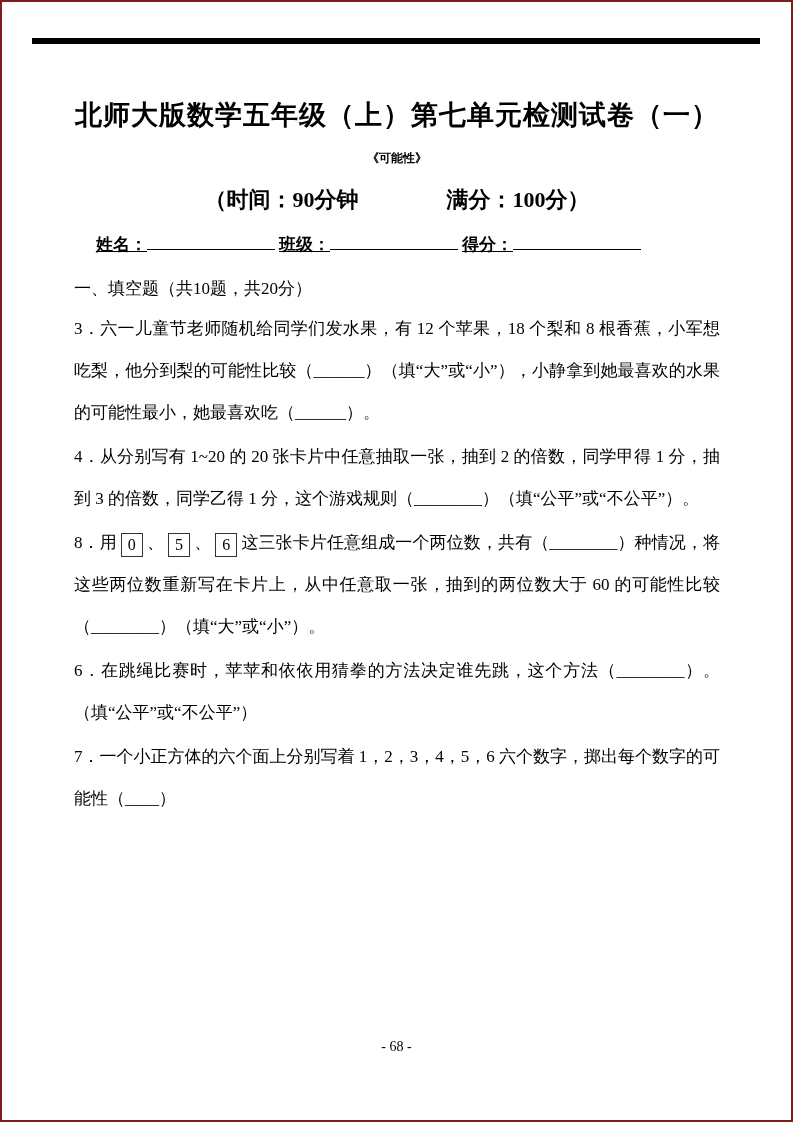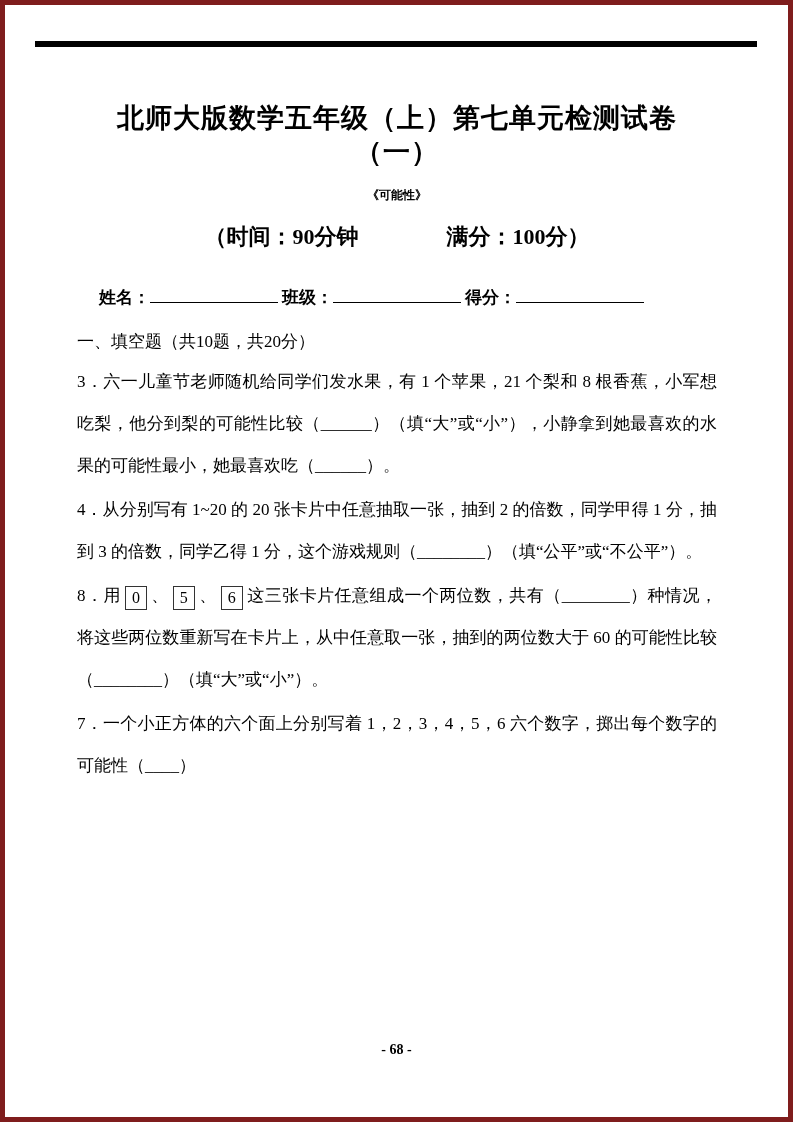--- a/index.html
+++ b/index.html
@@ -6,21 +6,21 @@
     margin: 0;
     padding: 0;
     background: #f2f2f2;
   }
   .page {
     position: relative;
     width: 793px;
     height: 1122px;
     margin: 0 auto;
     background: #ffffff;
-    border: 5px solid #7f1d1d;
+    border: 2px solid #7f1d1d;
     box-sizing: border-box;
     font-family: "Liberation Serif", "DejaVu Serif", serif;
     color: #000000;
     overflow: hidden;
   }
   .top-rule {
     position: absolute;
     top: 36px;
     left: 30px;
     right: 31px;
@@ -47,25 +47,26 @@
   }
   .meta {
     margin-top: 18px;
     font-size: 22px;
     font-weight: bold;
     text-align: center;
     line-height: 24px;
     white-space: pre;
   }
   .info-line {
-    margin-top: 36px;
+    margin-top: 20px;
     padding-left: 22px;
     font-size: 17px;
     font-weight: bold;
     line-height: 26px;
+    text-decoration: underline;
   }
   .blank {
     display: inline-block;
     width: 128px;
     height: 17px;
     border-bottom: 1px solid #000000;
     margin-right: 4px;
   }
   .section-heading {
     margin-top: 18px;
@@ -93,40 +94,40 @@
     background: #ffffff;
   }
   .footer {
     position: absolute;
     left: 0;
     right: 0;
     top: 1036px;
     text-align: center;
     font-size: 14px;
     line-height: 18px;
-    font-weight: bold;
   }
 </style>
 </head>
 <body>
 
 <div class="page">
   <div class="top-rule"></div>
 
   <div class="content">
     <h1 class="title">北师大版数学五年级（上）第七单元检测试卷（一）</h1>
     <div class="subtitle">《可能性》</div>
     <div class="meta">（时间：90分钟　　　　满分：100分）</div>
 
     <div class="info-line"><span>姓名：</span><span class="blank"></span><span>班级：</span><span class="blank"></span><span>得分：</span><span class="blank"></span></div>
 
     <div class="section-heading">一、填空题（共10题，共20分）</div>
 
     <div class="questions">
-      <p class="q">3．六一儿童节老师随机给同学们发水果，有 1 个苹果，21 个梨和 8 根香蕉，小军想吃梨，他分到梨的可能性比较（______）（填“大”或“小”），小静拿到她最喜欢的水果的可能性最小，她最喜欢吃（______）。</p>
+      <p class="q">3．六一儿童节老师随机给同学们发水果，有 12 个苹果，18 个梨和 8 根香蕉，小军想吃梨，他分到梨的可能性比较（______）（填“大”或“小”），小静拿到她最喜欢的水果的可能性最小，她最喜欢吃（______）。</p>
       <p class="q">4．从分别写有 1~20 的 20 张卡片中任意抽取一张，抽到 2 的倍数，同学甲得 1 分，抽到 3 的倍数，同学乙得 1 分，这个游戏规则（________）（填“公平”或“不公平”）。</p>
       <p class="q"><span>8．用</span><span class="card">0</span><span>、</span><span class="card">5</span><span>、</span><span class="card">6</span><span>这三张卡片任意组成一个两位数，共有（________）种情况，将这些两位数重新写在卡片上，从中任意取一张，抽到的两位数大于 60 的可能性比较（________）（填“大”或“小”）。</span></p>
+      <p class="q">6．在跳绳比赛时，苹苹和依依用猜拳的方法决定谁先跳，这个方法（________）。（填“公平”或“不公平”）</p>
       <p class="q">7．一个小正方体的六个面上分别写着 1，2，3，4，5，6 六个数字，掷出每个数字的可能性（____）</p>
     </div>
   </div>
 
   <div class="footer">- 68 -</div>
 </div>
 
 </body></html>

